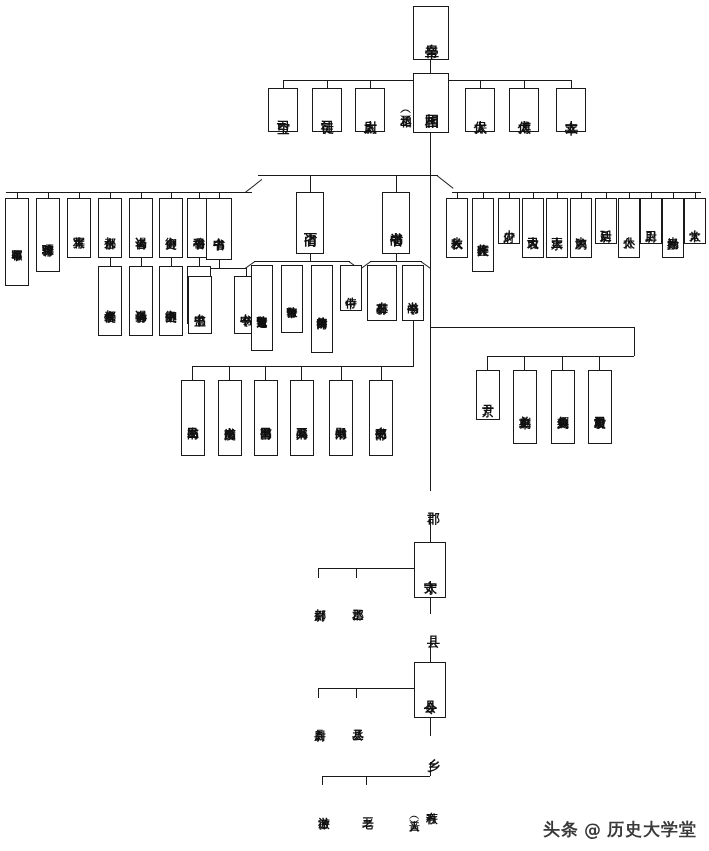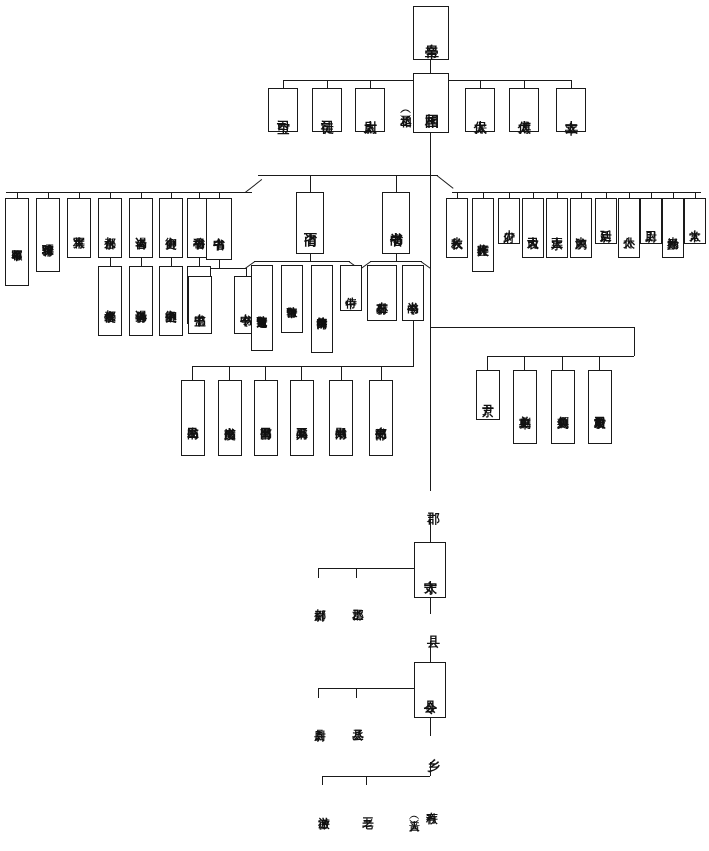--- a/index.html
+++ b/index.html
@@ -278,14 +278,19 @@
 
   <div class="h" style="left:322px;top:776px;width:108px;"></div>
   <div class="v" style="left:322px;top:776px;height:9px;"></div>
   <div class="v" style="left:366px;top:776px;height:9px;"></div>
 
   <div class="vlabel sm" style="left:314px;top:785px;height:46px;width:16px;">游徼</div>
   <div class="vlabel sm" style="left:358px;top:785px;height:46px;width:16px;">三老</div>
   <div class="vlabel sm" style="left:422px;top:780px;height:46px;width:16px;">有秩</div>
   <div class="vlabel sm" style="left:404px;top:782px;height:62px;width:16px;font-size:10.5px;">（啬人）</div>
 
+  <div id="watermark">
+    <span>头条</span>
+    <span class="wm-at">@</span>
+    <span>历史大学堂</span>
+  </div>
 
 </div>
 
 </body></html>

